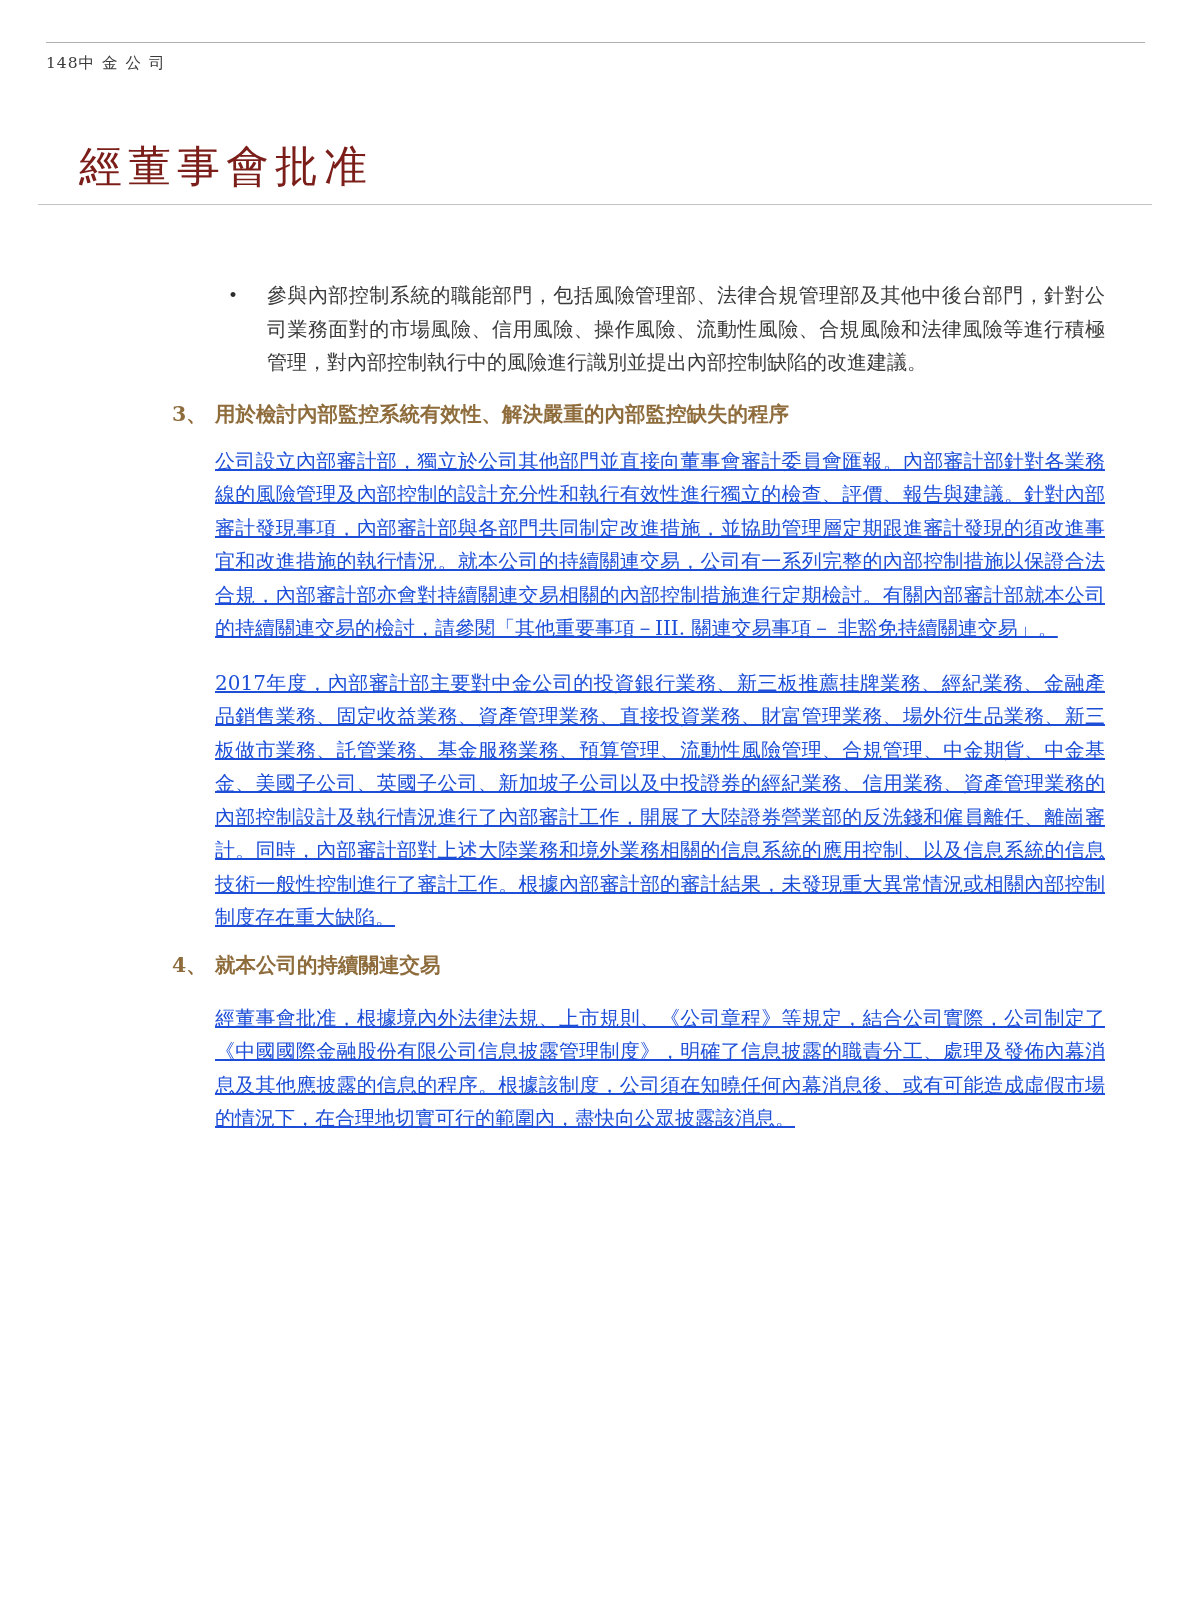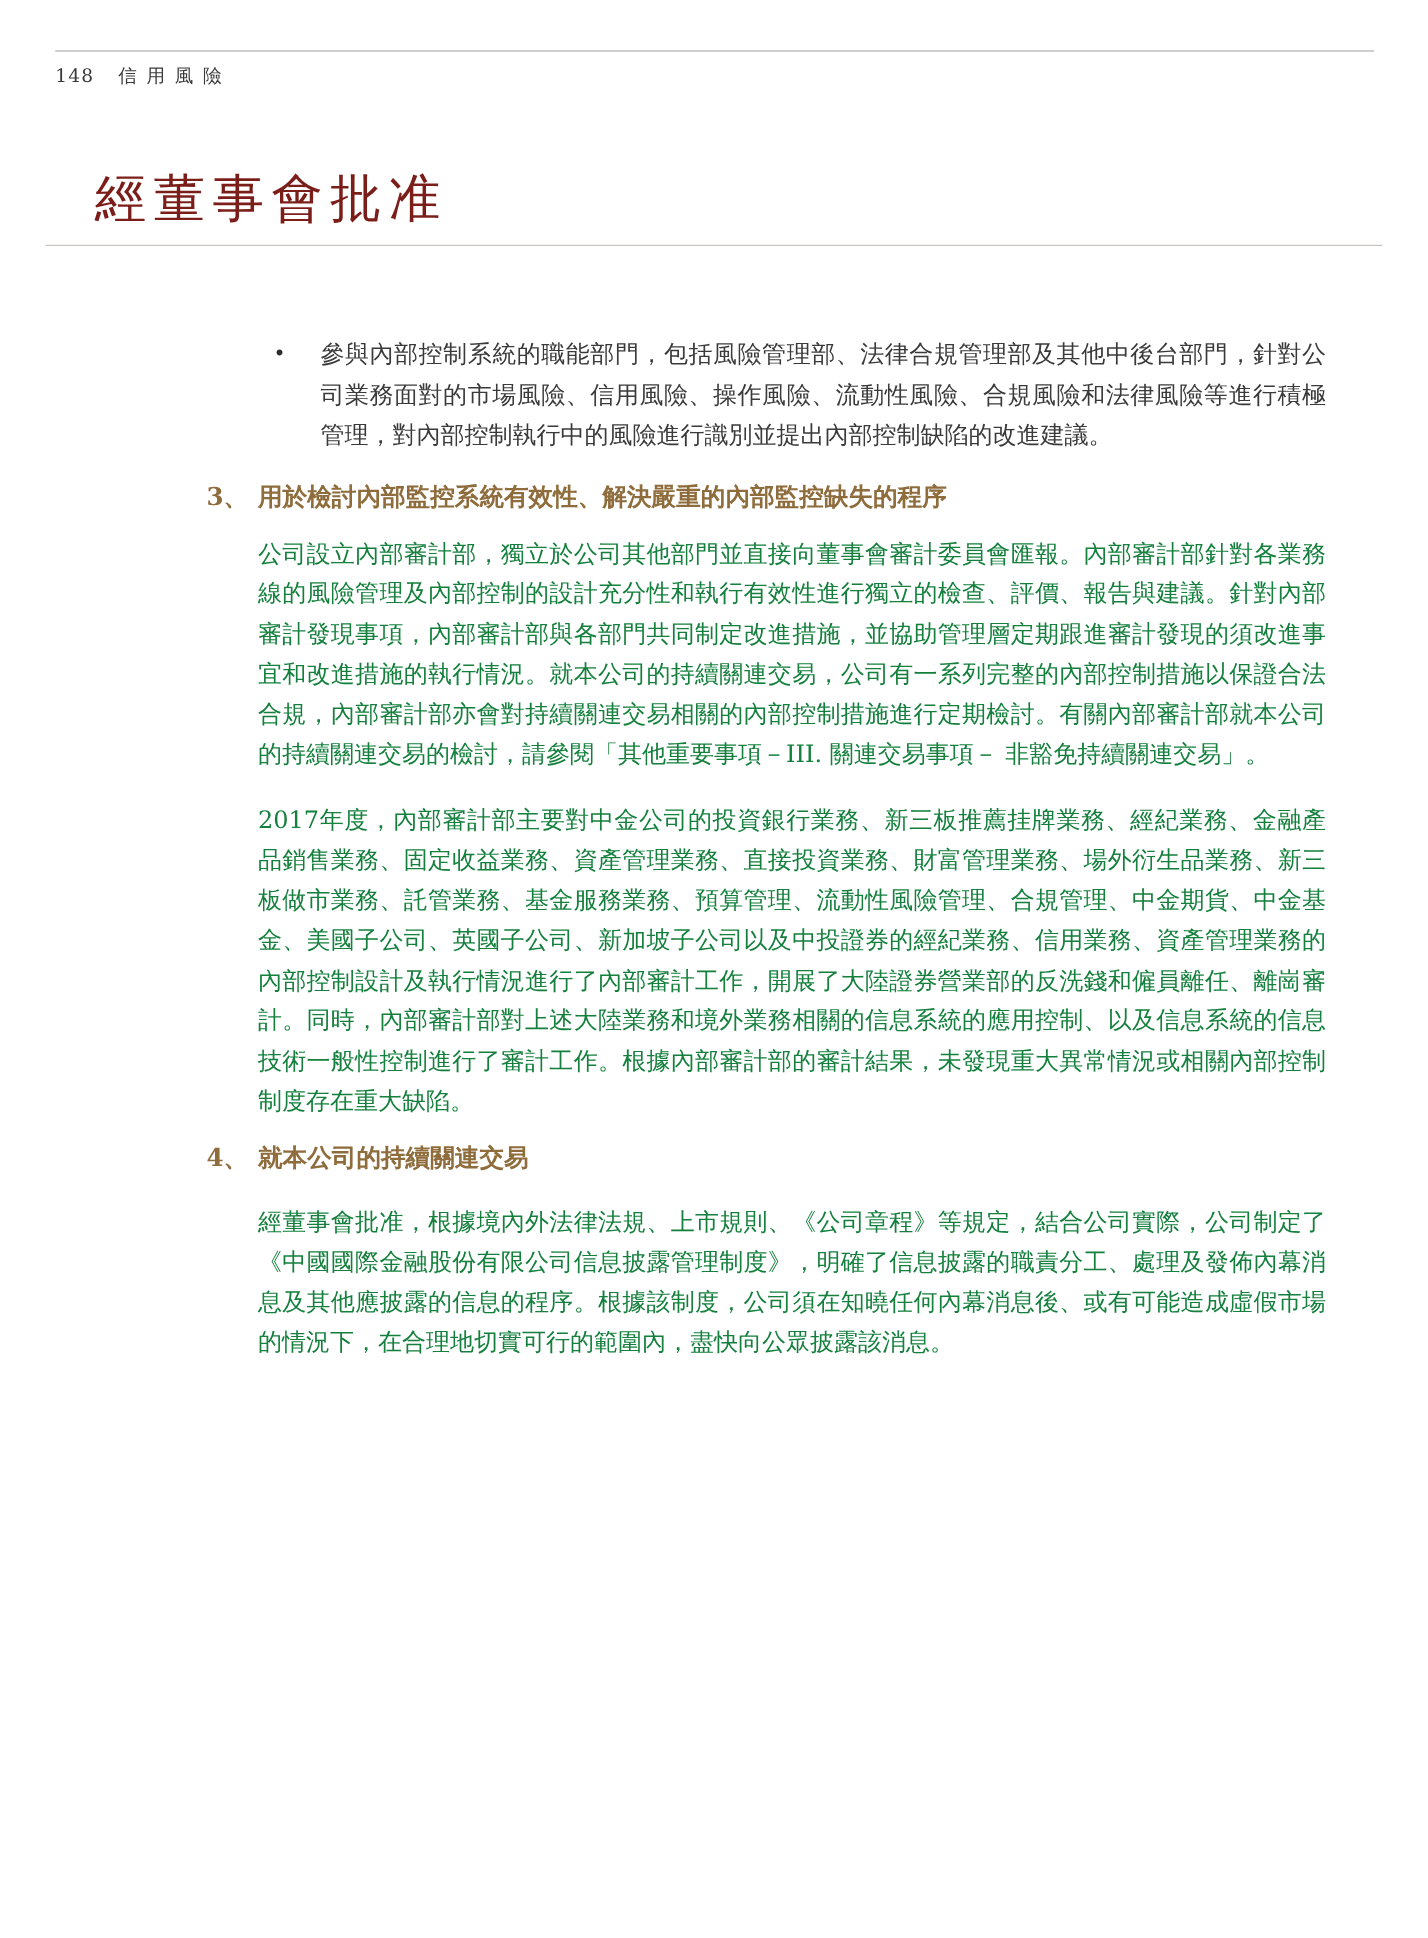--- a/index.html
+++ b/index.html
@@ -25,21 +25,20 @@
     border-top: 1px solid #b2aeab;
     margin: 42px 45px 0 46px;
   }
   .page-header {
     margin: 10px 0 0 46px;
     font-size: 15.5px;
     color: #3a3a3a;
   }
   .page-header .page-num {
     letter-spacing: 1px;
-    margin-right: 20px;
   }
   .page-header .company {
     letter-spacing: 8px;
   }
   .doc-title {
     margin: 66px 0 0 79px;
     font-size: 43px;
     font-weight: 500;
     color: #7b1e1a;
     letter-spacing: 6px;
@@ -88,36 +87,37 @@
   .sec-title {
     flex: 1;
   }
   .sh-3 { margin-top: 19px; }
   .sh-4 { margin-top: 15px; }
   .body-para {
     margin: 0 0 0 43px;
     width: 890px;
     text-align: justify;
     line-height: 33.5px;
-    color: #15803d;
+    color: #1d4ed8;
+    text-decoration: underline;
   }
   .p-a { margin-top: 16px; }
   .p-b { margin-top: 21px; }
   .p-c { margin-top: 18px; }
   .p-d { margin-top: 22px; }
 </style>
 </head>
 <body>
 
 <div class="page">
 
   <div class="top-rule"></div>
 
   <div class="page-header">
-    <span class="page-num">148</span><span class="company">信用風險</span>
+    <span class="page-num">148</span><span class="company">中金公司</span>
   </div>
 
   <h1 class="doc-title">經董事會批准</h1>
 
   <div class="title-rule"></div>
 
   <div class="content">
 
     <div class="bullet-row">
       <span class="bullet-marker">•</span>

